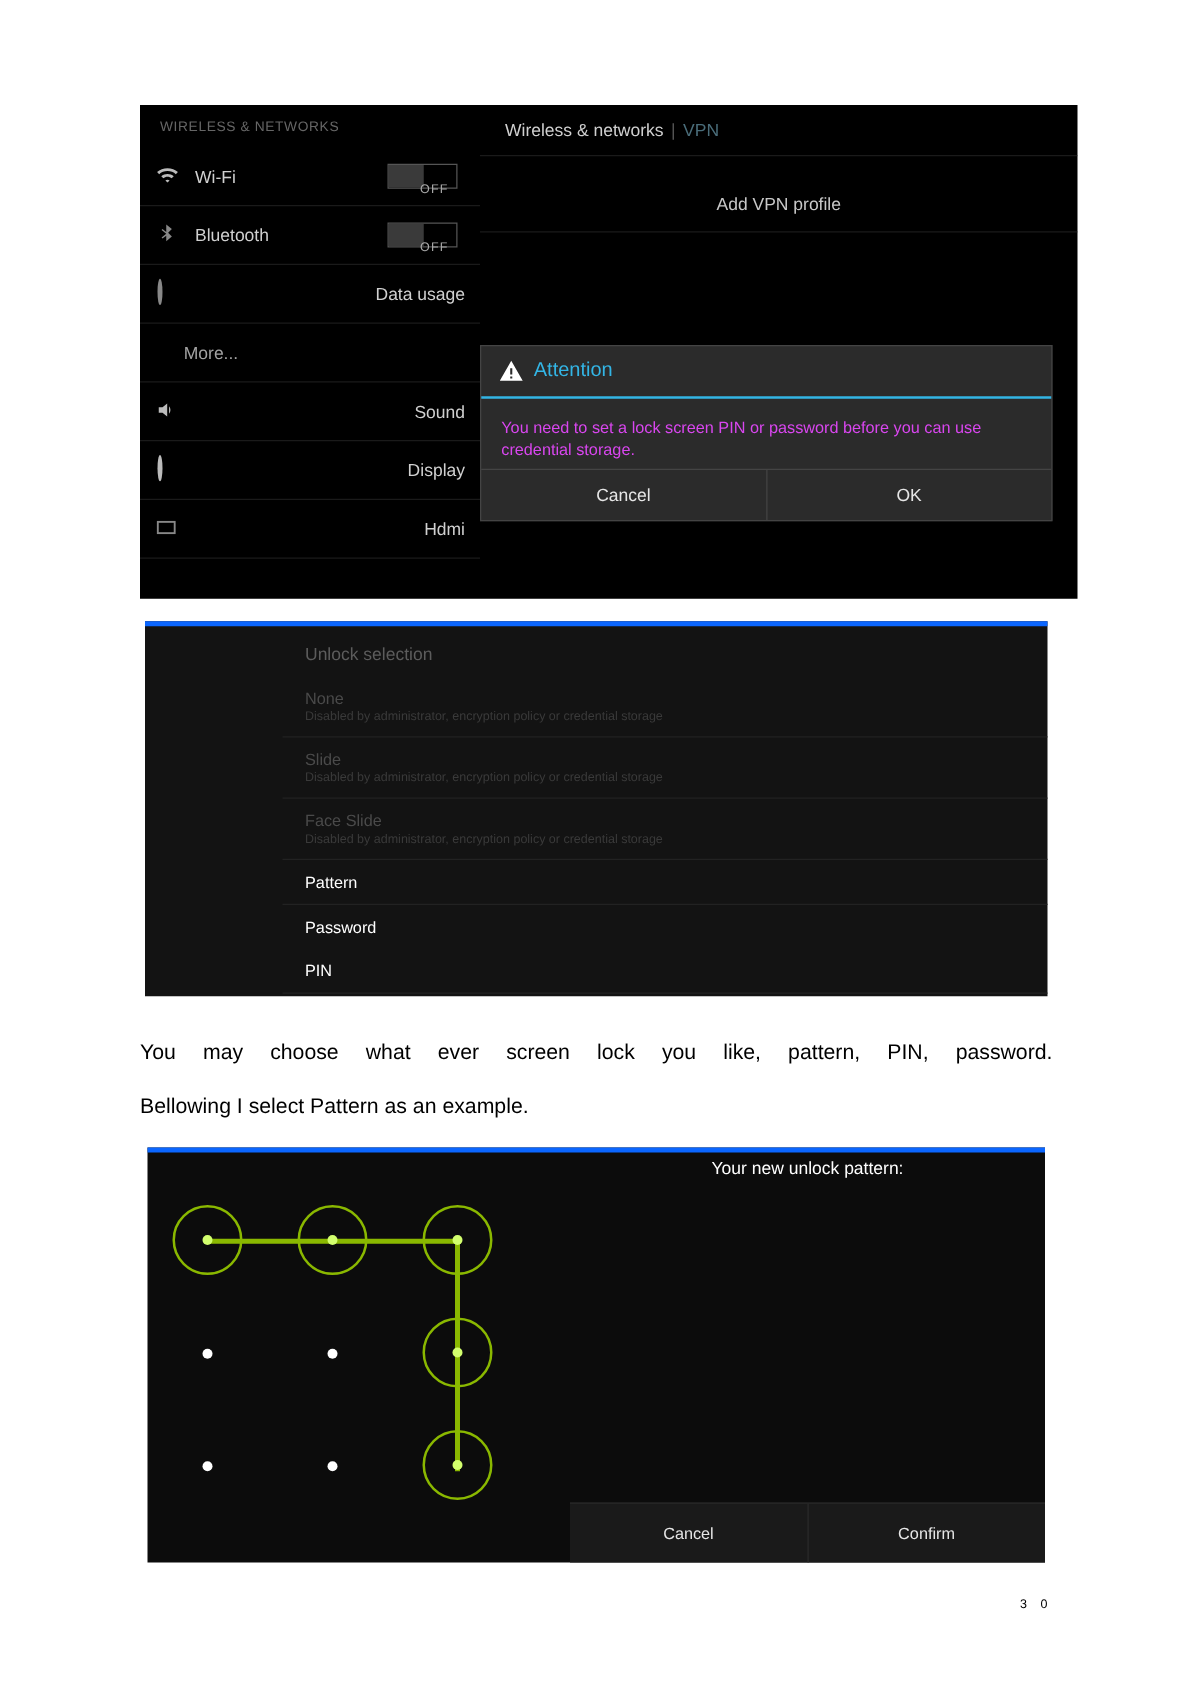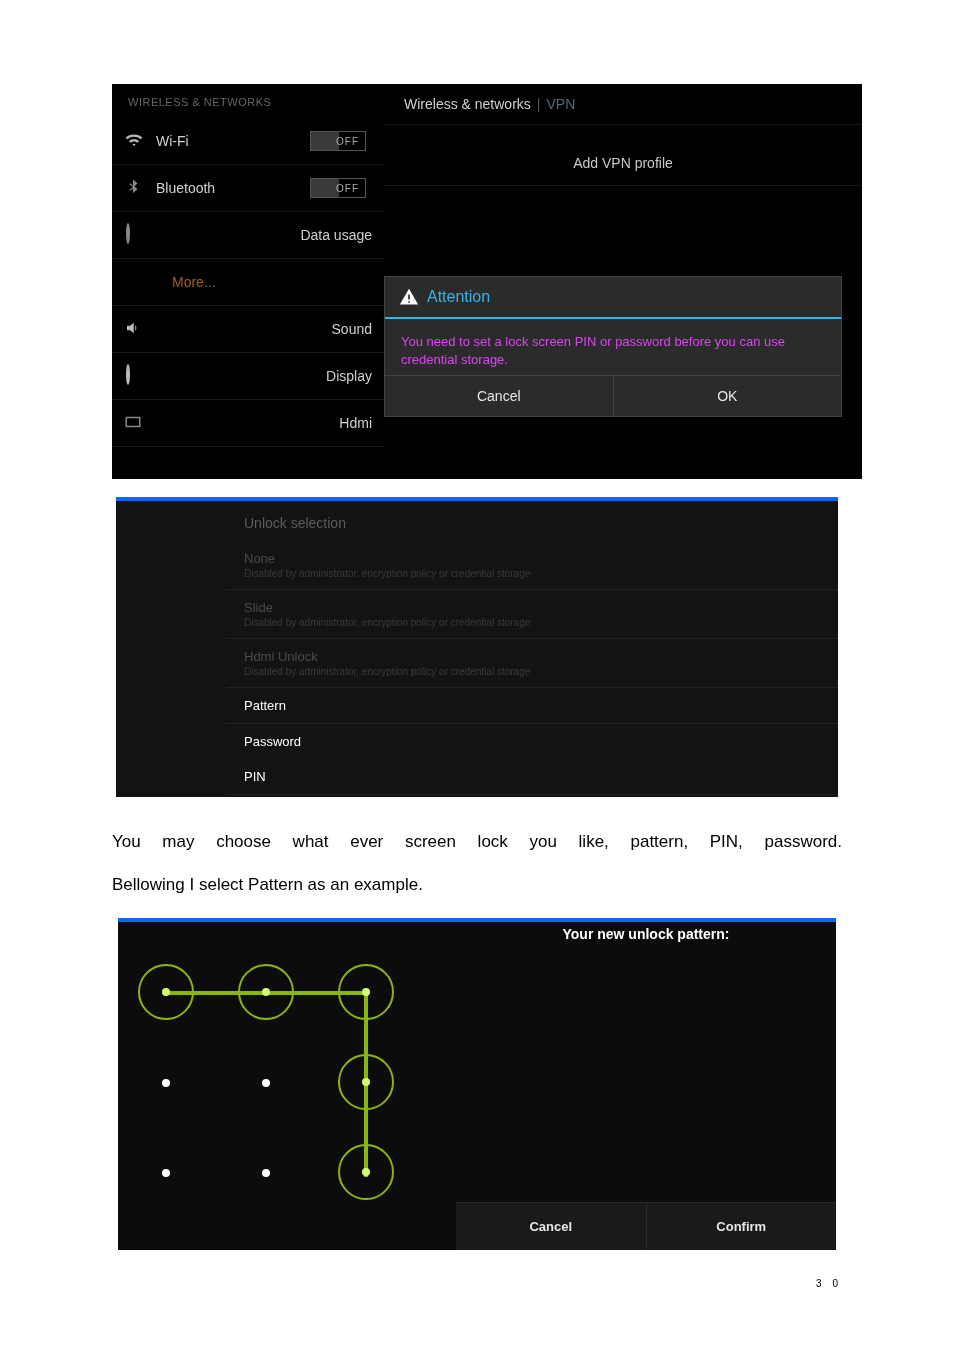--- a/index.html
+++ b/index.html
@@ -8,24 +8,24 @@
 
     
     .shot1 { position:relative; width:750px; height:395px; margin:84px auto 0; background:#000; overflow:hidden; }
     .shot1 .sidebar { position:absolute; left:0; top:0; width:272px; height:100%; }
     .shot1 .panel   { position:absolute; left:272px; top:0; right:0; height:100%; }
 
     .cat-head { padding:12px 16px 10px 16px; color:#666; font-size:11px; letter-spacing:.5px; }
     .row { display:flex; align-items:center; height:47px; padding:0 12px; border-bottom:1px solid #1a1a1a;justify-content:space-between; }
     .row .ico { width:20px; height:20px; margin-right:12px; position:relative; }
     .row .lbl { color:#d0d0d0; font-size:14px; }
-    .row.more .lbl { color:#a16207; margin-left:48px; }
+    .row.more .lbl { color:#a3a3a3; margin-left:23px; }
     .toggle { margin-left:auto; margin-right:6px; width:56px; height:20px; border:1px solid #555; position:relative; }
     .toggle::before { content:''; position:absolute; left:0; top:0; bottom:0; width:28px; background:#3a3a3a; }
-    .toggle .txt { position:absolute; right:6px; top:4px; font-size:10px; color:#aaa; letter-spacing:1px;margin-left:45px; }
+    .toggle .txt { position:absolute; right:6px; top:14px; font-size:10px; color:#aaa; letter-spacing:1px;margin-left:45px; }
 
     .hd { display:flex; align-items:baseline; padding:12px 20px; border-bottom:1px solid #1a1a1a; }
     .hd .t1 { color:#d0d0d0; font-size:14px; }
     .hd .sep{ color:#555; margin:0 6px; font-size:14px; }
     .hd .t2 { color:#4a6d7a; font-size:14px; }
     .addvpn { text-align:center; color:#c8c8c8; font-size:14px; padding:30px 0 14px; border-bottom:1px solid #1a1a1a; }
 
     
     .dialog { position:absolute; left:272px; right:20px; top:192px; background:#2b2b2b; border:1px solid #444; }
     .dialog .dh { display:flex; align-items:center; padding:10px 14px; border-bottom:2px solid #33b5e5; }
@@ -46,21 +46,21 @@
     .opt .nm { font-size:13px; color:#4a4a4a; }
     .opt .sub{ font-size:10px; color:#3a3a3a; margin-top:2px; }
     .opt.enabled .nm { color:#fff; }
 
     
     .para { font-size:17px; color:#000; margin:26px 0 0 0; line-height:2.2; text-align:justify; text-align-last:left;}
     .para1 { text-align:justify; text-align-last:justify; }
     .para2 { margin-top:6px; }
 
     
-    .shot3 { width:718px; height:332px; margin:14px auto 0; background:#0c0c0c; border-top:4px solid #0b66ff; position:relative;font-weight:bold; }
+    .shot3 { width:718px; height:332px; margin:14px auto 0; background:#0c0c0c; border-top:4px solid #0b66ff; position:relative; }
     .shot3 .hdr { color:#fff; text-align:center; font-size:14px; padding:4px 0 0; }
     .pattern-area { position:absolute; left:18px; top:42px; width:300px; height:240px; }
     .dot { position:absolute; width:56px; height:56px; border-radius:50%; }
     .dot.big { border:2px solid #8ab800; }
     .dot.big .c { position:absolute; left:50%; top:50%; width:8px; height:8px; margin:-4px 0 0 -4px; background:#d3ff6e; border-radius:50%; }
     .dot.small { width:8px; height:8px; background:#fff; border-radius:50%; }
     .stroke { position:absolute; background:#8ab800; }
     .btnbar { position:absolute; left:338px; right:0; bottom:0; height:48px; display:flex; background:#1a1a1a; border-top:1px solid #2a2a2a; }
     .btnbar div { flex:1; text-align:center; color:#e6e6e6; font-size:13px; line-height:48px; }
     .btnbar div:first-child { border-right:1px solid #2a2a2a; }
@@ -166,21 +166,21 @@
 
       <div class="opt">
         <div class="nm">None</div>
         <div class="sub">Disabled by administrator, encryption policy or credential storage</div>
       </div>
       <div class="opt">
         <div class="nm">Slide</div>
         <div class="sub">Disabled by administrator, encryption policy or credential storage</div>
       </div>
       <div class="opt">
-        <div class="nm">Hdmi Unlock</div>
+        <div class="nm">Face Slide</div>
         <div class="sub">Disabled by administrator, encryption policy or credential storage</div>
       </div>
       <div class="opt enabled">
         <div class="nm">Pattern</div>
       </div>
       <div class="opt enabled" style="border-bottom:none">
         <div class="nm">Password</div>
       </div>
       <div class="opt enabled">
         <div class="nm">PIN</div>

